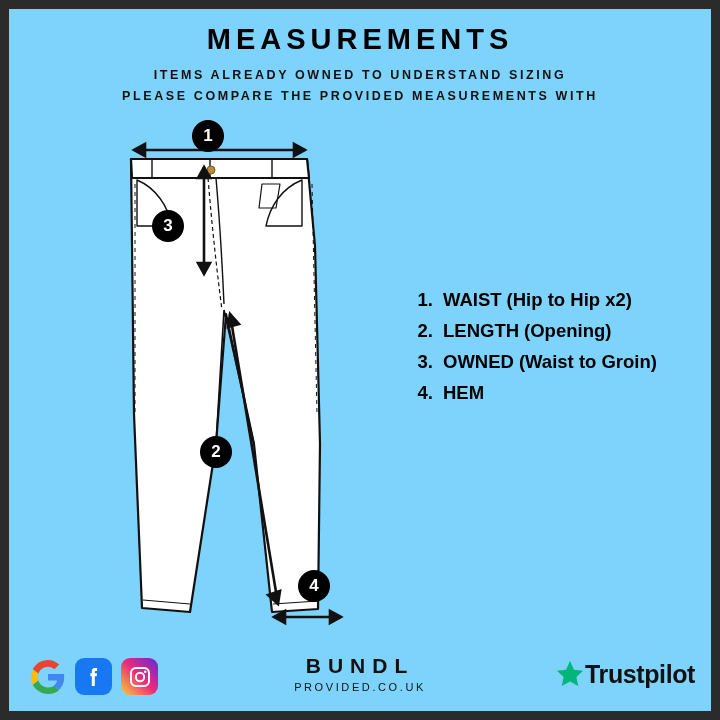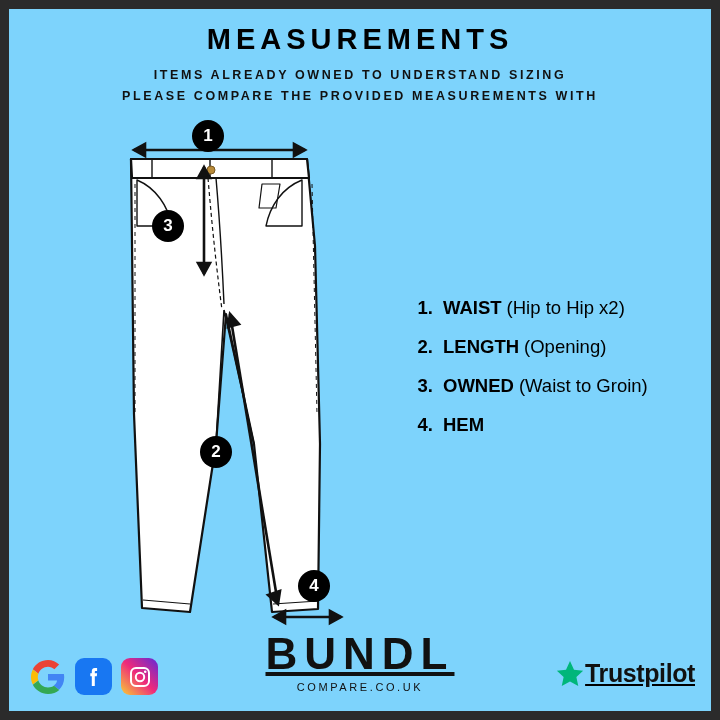--- a/index.html
+++ b/index.html
@@ -87,22 +87,22 @@
     font-size: 18.5px;
     color: #000;
   }
   .legend-num {
     width: 26px;
     text-align: right;
     font-weight: bold;
     margin-right: 10px;
     flex: 0 0 auto;
   }
-  .legend-term { font-weight: bold; margin-right: 5px; margin-top: 8px; }
-  .legend-desc { font-weight: normal; }
+  .legend-term { font-weight: bold; margin-right: 5px; }
+  .legend-desc { font-weight: bold; }
 
   
   .social {
     position: absolute;
     left: 20px;
     bottom: 16px;
     display: flex;
     gap: 9px;
     align-items: center;
   }
@@ -115,40 +115,38 @@
     justify-content: center;
   }
   .brand {
     position: absolute;
     left: 0;
     right: 0;
     bottom: 18px;
     text-align: center;
   }
   .brand-name {
-    font-size: 44px;
+    font-size: 21px;
     font-weight: bold;
     letter-spacing: 7px;
     color: #111;
     line-height: 1;
-    text-decoration: underline;
   }
   .brand-sub {
     font-size: 11px;
     letter-spacing: 2.6px;
     color: #111;
     margin-top: 5px;
   }
   .trustpilot {
     position: absolute;
     right: 16px;
     bottom: 22px;
     display: flex;
-    align-items: flex-start;
-    text-decoration: underline;
+    align-items: center;
   }
   .tp-name {
     font-size: 25px;
     font-weight: bold;
     color: #111;
     letter-spacing: -0.4px;
   }
 </style>
 </head>
 <body>
@@ -258,21 +256,21 @@
       <svg width="24" height="24" viewBox="0 0 24 24">
         <rect x="3" y="3" width="18" height="18" rx="5" fill="none" stroke="#fff" stroke-width="2"></rect>
         <circle cx="12" cy="12" r="4.2" fill="none" stroke="#fff" stroke-width="2"></circle>
         <circle cx="17.2" cy="6.8" r="1.3" fill="#fff"></circle>
       </svg>
     </div>
   </div>
 
   <div class="brand">
     <div class="brand-name">BUNDL</div>
-    <div class="brand-sub">COMPARE.CO.UK</div>
+    <div class="brand-sub">PROVIDED.CO.UK</div>
   </div>
 
   <div class="trustpilot">
     <svg width="30" height="30" viewBox="0 0 24 24">
       <path fill="#00b67a" d="M12 1.6l3.2 6.9 7.3.8-5.4 5 1.5 7.3L12 17.9 5.4 21.6l1.5-7.3-5.4-5 7.3-.8z"></path>
     </svg>
     <span class="tp-name">Trustpilot</span>
   </div>
 
 </div>

